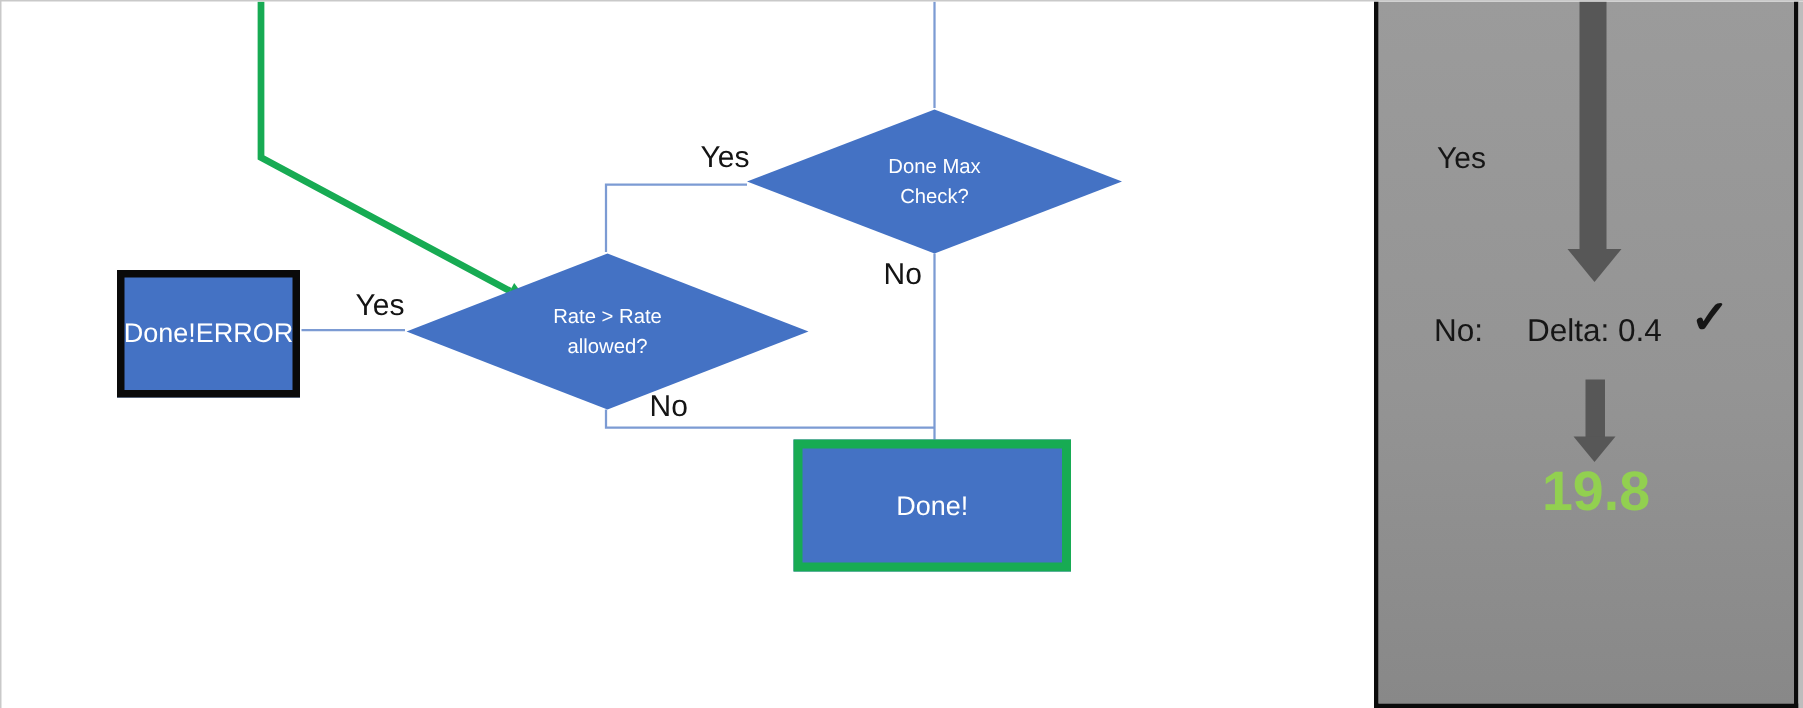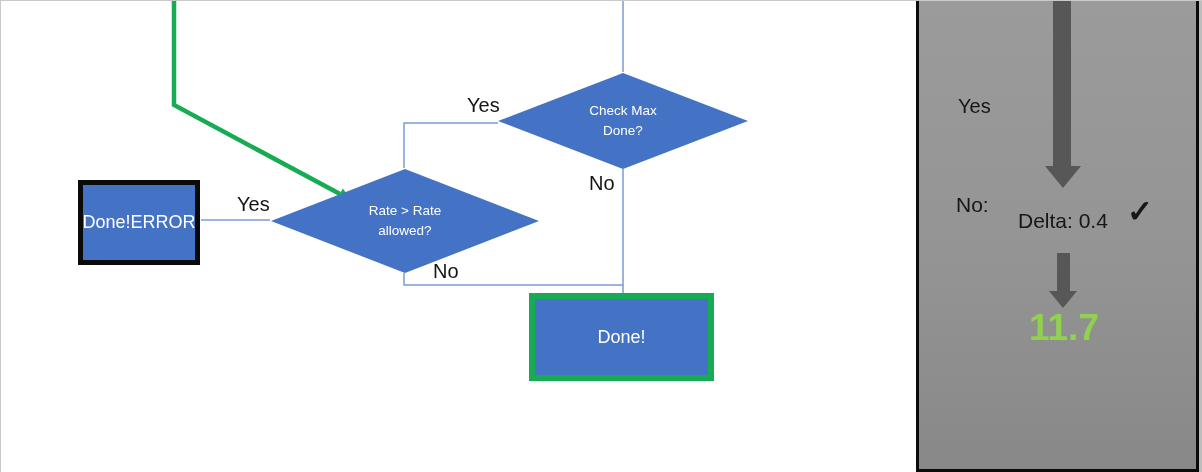--- a/index.html
+++ b/index.html
@@ -59,21 +59,21 @@
   .lbl-yes-checkmax{left:466px;top:93px;}
   .lbl-no-checkmax{left:588px;top:171px;}
   .lbl-yes-rate{left:236px;top:192px;}
   .lbl-no-rate{left:432px;top:259px;}
 
   .plabel{
     position:absolute;z-index:4;
     color:#161616;font-size:21px;white-space:nowrap;
   }
   .p-yes{left:957px;top:94px;font-size:20px;}
-  .p-no{left:955px;top:192px;}
+  .p-no{left:955px;top:208px;}
   .p-delta{left:1017px;top:208px;text-align:center;}
   .p-check{left:1126px;top:192px;font-size:31px;font-weight:bold;}
   .p-result{
     left:1017px;top:306px;width:92px;text-align:center;
     font-size:37px;font-weight:bold;
     color:var(--lightGreen,#92D050);
   }
 </style>
 </head>
 <body>
@@ -109,33 +109,33 @@
   <div class="box box-error">
     <div>Done!</div>
     <div>ERROR</div>
   </div>
 
   <div class="box box-done">
     <div>Done!</div>
   </div>
 
   <div class="dlabel dlabel-checkmax">
-    <div>Check Max</div>
-    <div>Done?</div>
+    <div>Done Max</div>
+    <div>Check?</div>
   </div>
 
   <div class="dlabel dlabel-rate">
     <div>Rate &gt; Rate</div>
     <div>allowed?</div>
   </div>
 
   <div class="flabel lbl-yes-checkmax">Yes</div>
   <div class="flabel lbl-no-checkmax">No</div>
   <div class="flabel lbl-yes-rate">Yes</div>
   <div class="flabel lbl-no-rate">No</div>
 
   <div class="plabel p-yes">Yes</div>
   <div class="plabel p-no">No:</div>
   <div class="plabel p-delta">Delta: 0.4</div>
   <div class="plabel p-check">✓</div>
-  <div class="plabel p-result">11.7</div>
+  <div class="plabel p-result">19.8</div>
 
 </div>
 
 </body></html>

